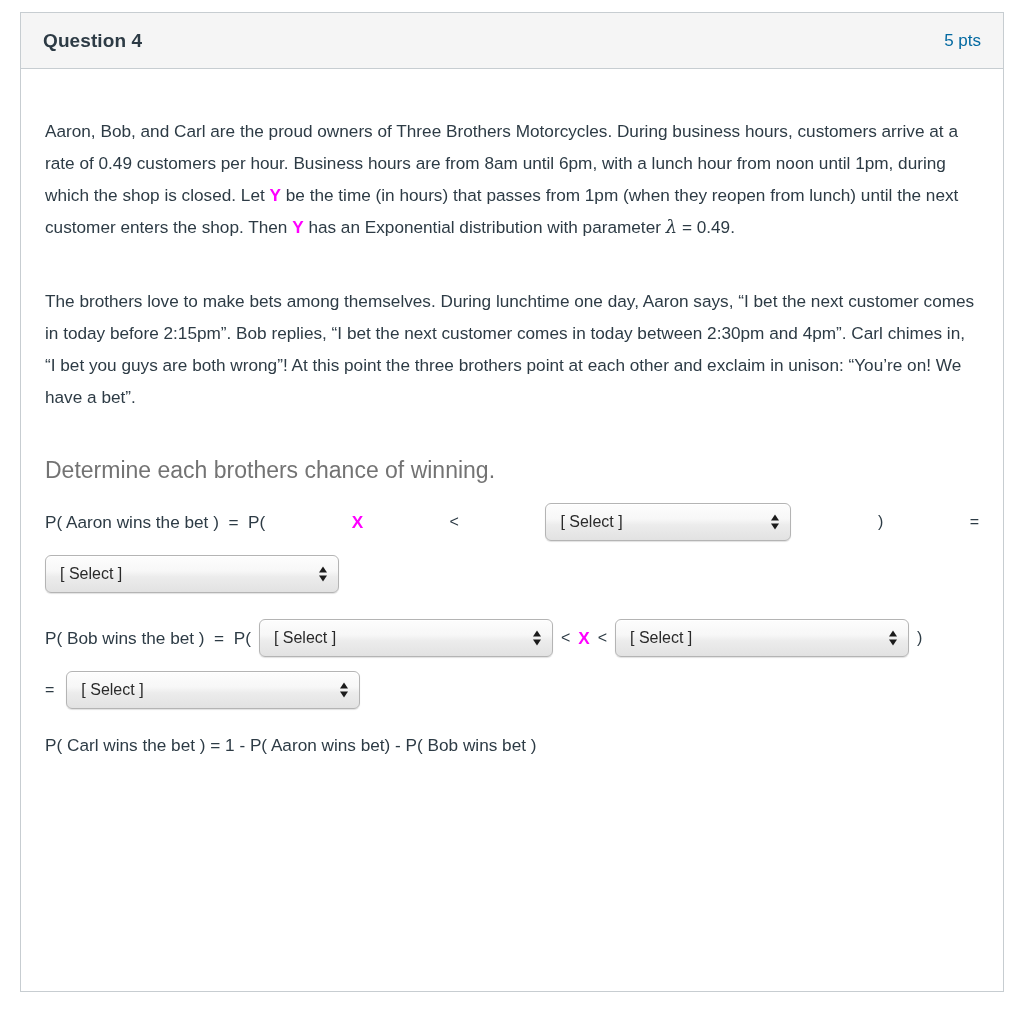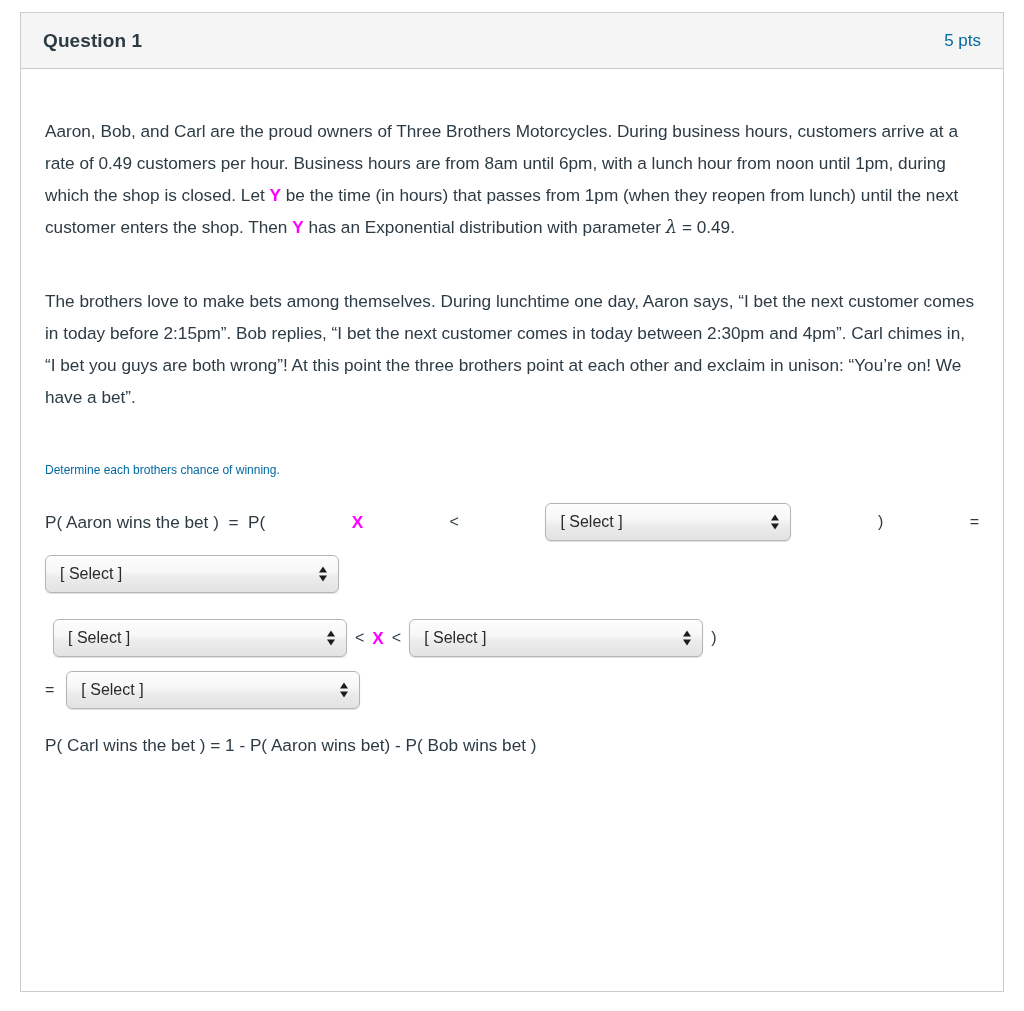--- a/index.html
+++ b/index.html
@@ -64,24 +64,24 @@
     color: #ff00ff;
     font-weight: bold;
   }
   .lambda {
     font-family: "DejaVu Serif", serif;
     font-style: italic;
     font-size: 18px;
   }
 
   .prompt-line {
-    font-size: 12px;
+    font-size: 23px;
     line-height: 30px;
     margin: 0 0 18px 0;
-    color: #0369a1;
+    color: #737373;
   }
 
   .answer-row {
     display: flex;
     align-items: center;
     margin-bottom: 12px;
     font-size: 17.2px;
     color: #2d3b45;
   }
   .answer-row .txt { white-space: pre; }
@@ -154,21 +154,21 @@
   }
 
   .gap-sm { display: inline-block; width: 8px; }
 </style>
 </head>
 <body>
 
 <div class="question-card">
 
   <div class="question-header">
-    <div class="question-title">Question 1</div>
+    <div class="question-title">Question 4</div>
     <div class="question-points">5 pts</div>
   </div>
 
   <div class="question-body">
 
     <p class="para"><span>Aaron, Bob, and Carl are the proud owners of Three Brothers Motorcycles.  During business hours, customers arrive at a rate of 0.49 customers per hour.  Business hours are from 8am until 6pm, with a lunch hour from noon until 1pm, during which the shop is closed.  Let </span><span class="var">Y</span><span> be the time (in hours) that passes from 1pm (when they reopen from lunch) until the next customer enters the shop.  Then </span><span class="var">Y</span><span> has an Exponential distribution with parameter </span><span class="lambda">λ</span><span> = 0.49.</span></p>
 
     <p class="para">The brothers love to make bets among themselves.  During lunchtime one day, Aaron says, “I bet the next customer comes in today before 2:15pm”.  Bob replies, “I bet the next customer comes in today between 2:30pm and 4pm”.  Carl chimes in, “I bet you guys are both wrong”!  At this point the three brothers point at each other and exclaim in unison: “You’re on!  We have a bet”.</p>
 
     <p class="prompt-line">Determine each brothers chance of winning.</p>
@@ -197,20 +197,21 @@
       <div class="sel sel-narrow">
         <span class="sel-label">[ Select ]</span>
         <span class="sel-arrows">
             <span class="up"></span>
             <span class="dn"></span>
           </span>
       </div>
     </div>
 
     <div class="answer-row row-bob">
+      <span class="txt">P( Bob wins the bet )  =  P(</span>
       <span class="gap-sm"></span>
       <div class="sel sel-w2">
         <span class="sel-label">[ Select ]</span>
         <span class="sel-arrows">
             <span class="up"></span>
             <span class="dn"></span>
           </span>
       </div>
       <span class="gap-sm"></span>
       <span class="op">&lt;</span>

